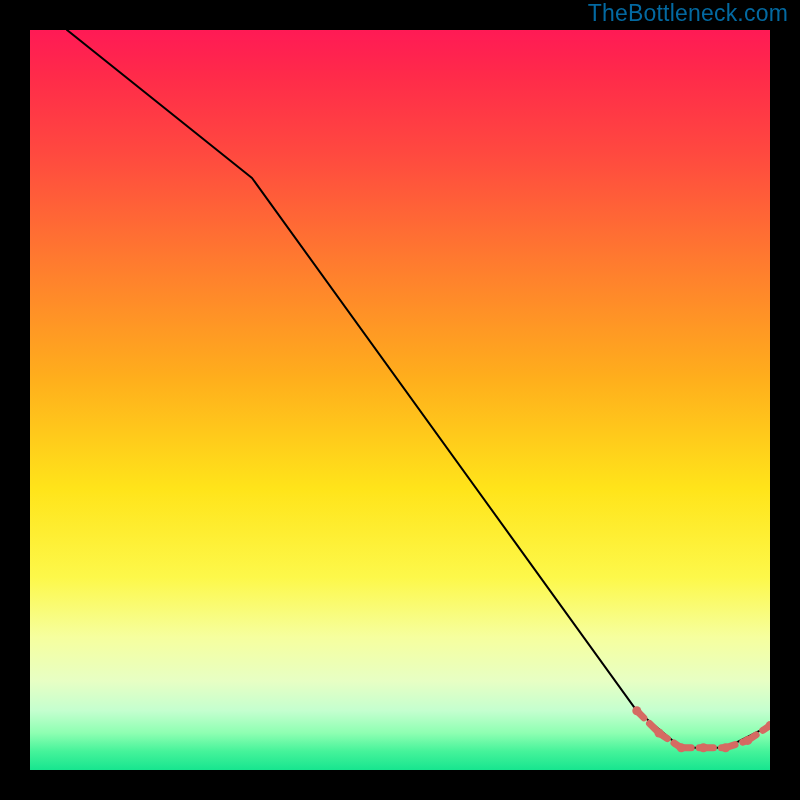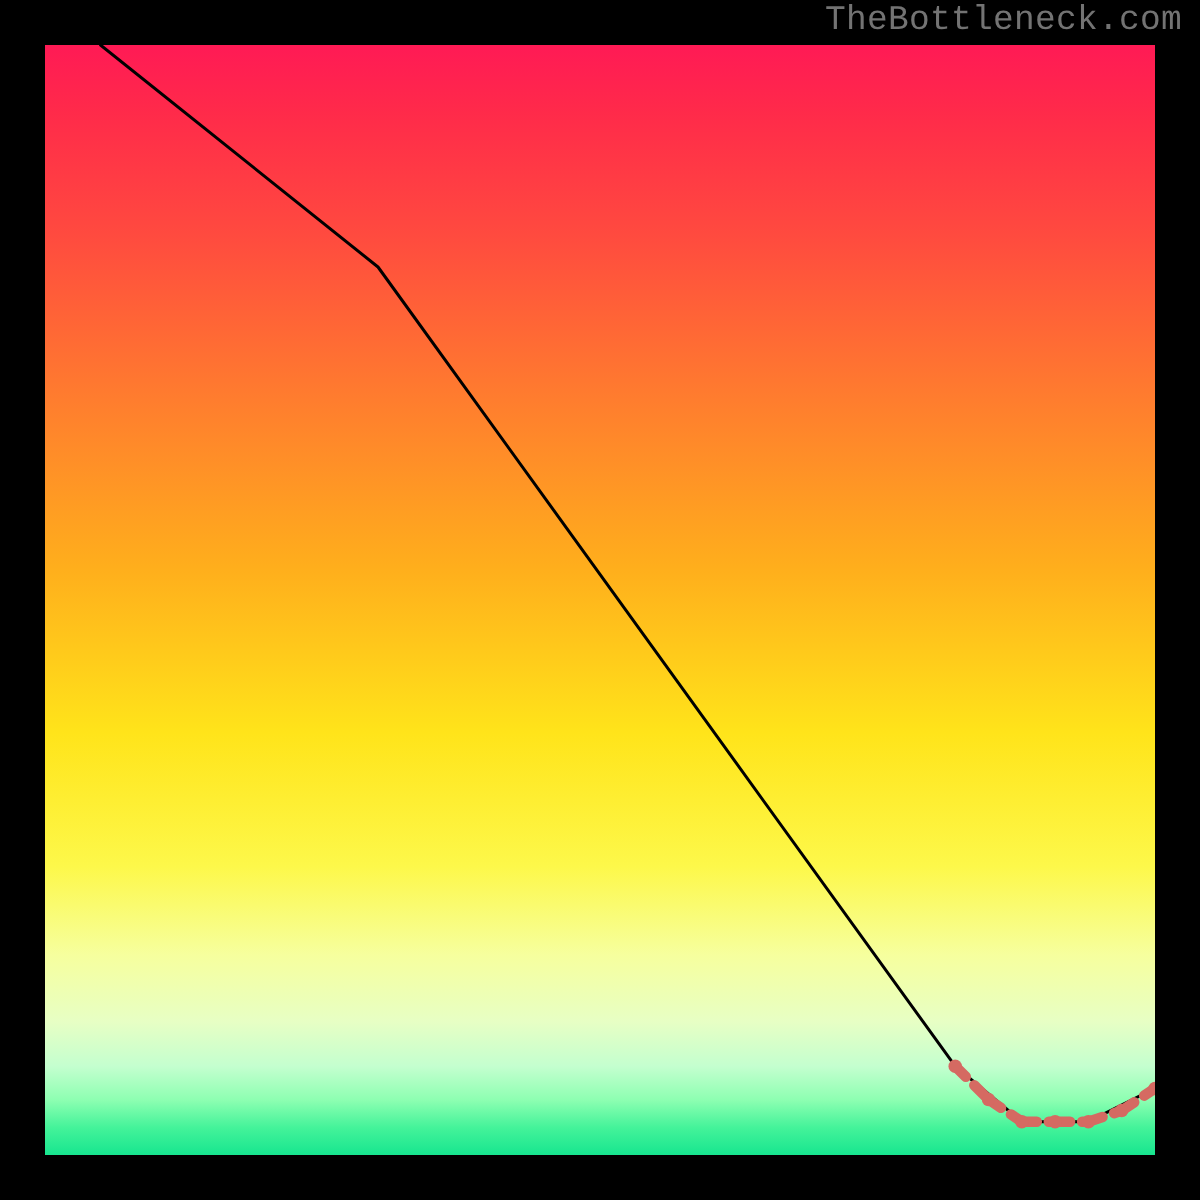--- a/index.html
+++ b/index.html
@@ -14,25 +14,25 @@
   .stage {
     position: relative;
     width: 800px;
     height: 800px;
     background: #000;
   }
   .watermark {
     position: absolute;
     top: 0;
     right: 12px;
-    color: #737373;
+    color: #0369a1;
     font-size: 23px;
     font-weight: 500;
     letter-spacing: 0.2px;
-    font-family: Liberation Mono, monospace;
+    font-family: Liberation Sans, sans-serif;
     z-index: 5;
     user-select: none;
   }
   .plot {
     position: absolute;
     left: 30px;
     top: 30px;
     width: 740px;
     height: 740px;
     

